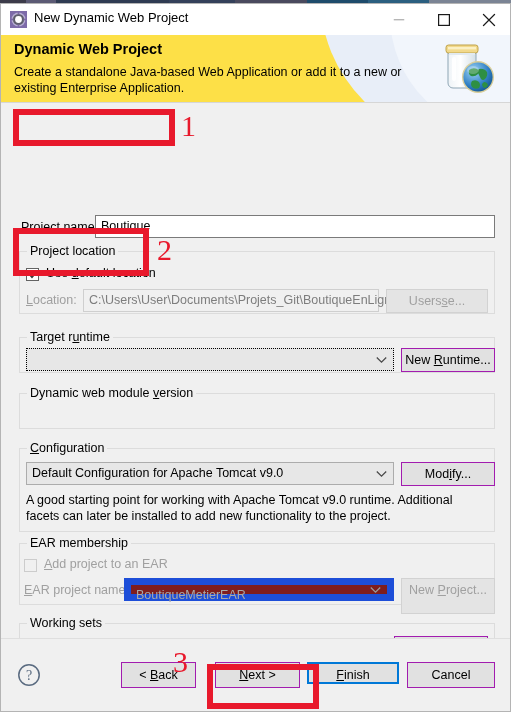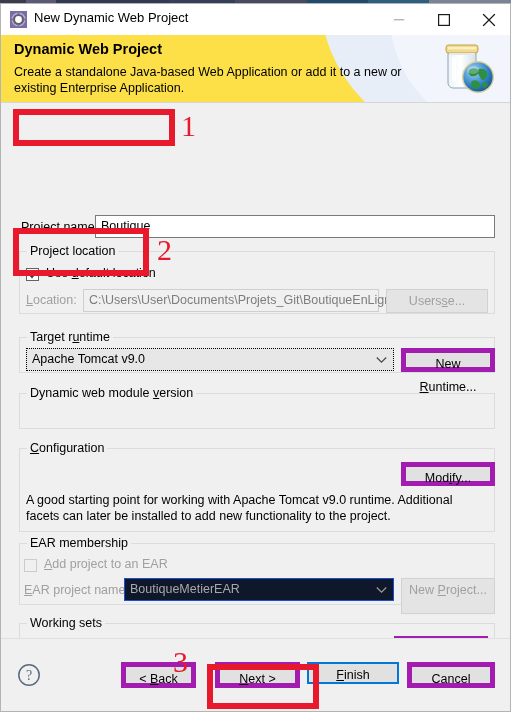--- a/index.html
+++ b/index.html
@@ -44,26 +44,26 @@
 
   .group{position:absolute;border:1px solid #dcdcdc;box-sizing:border-box;background:transparent;}
   .group-title{position:absolute;font-size:12.5px;color:#000;background:#f0f0f0;padding:0 3px;}
 
   .tbox{position:absolute;box-sizing:border-box;background:#fff;border:1px solid #7a7a7a;
     font-size:12.5px;color:#000;padding:2px 5px;line-height:17px;}
   .tbox.dis{background:#f0f0f0;border:1px solid #cfcfcf;color:#7d7d7d;}
 
   .combo{position:absolute;box-sizing:border-box;background:#e7e7e7;border:1px solid #acacac;
     font-size:12.5px;color:#000;padding:2px 5px;line-height:17px;}
-  .combo.white{background:#0f172a;border:1px solid #1d4ed8;color:#a9a9a9;}
+  .combo.white{background:#7f1d1d;border:7px solid #1d4ed8;color:#a9a9a9;}
   .combo.dis{background:#d4d4d4;border:1px solid #cfcfcf;color:#a9a9a9;}
   .combo .arrow{position:absolute;right:6px;top:50%;transform:translateY(-50%);}
   .combo.focus{border:1px dotted #000;background:#e7e7e7;}
 
-  .btn{position:absolute;box-sizing:border-box;background:#e1e1e1;border:5px solid #a21caf;
+  .btn{position:absolute;box-sizing:border-box;background:#e1e1e1;border:1px solid #a21caf;
     font-size:12.5px;color:#000;text-align:center;line-height:23px;}
   .btn.dis{background:#e4e4e4;border:1px solid #d2d2d2;color:#a0a0a0;}
   .btn.focus{border:2px solid #0078d7;line-height:21px;}
 
   .cbox{position:absolute;width:13px;height:13px;box-sizing:border-box;
     background:#fff;border:1px solid #636363;}
   .cbox.dis{background:#f0f0f0;border:1px solid #cccccc;}
   .cbox svg{position:absolute;left:1px;top:0px;}
 
   .desc{position:absolute;font-size:12.5px;color:#000;line-height:16px;}
@@ -185,39 +185,46 @@
     <div class="tbox dis" style="left:82px;top:186px;width:296px;height:23px;">C:\Users\User\Documents\Projets_Git\BoutiqueEnLigne\Bo</div>
     <div class="btn dis" style="left:385px;top:186px;width:102px;height:24px;">
       <span>Users</span><u>s</u><span>e...</span>
     </div>
 
     <div class="group" style="left:18px;top:234px;width:476px;height:36px;"></div>
     <div class="group-title" style="left:26px;top:227px;">
       <span>Target r</span><u>u</u><span>ntime</span>
     </div>
     <div class="combo focus" style="left:25px;top:245px;width:368px;height:23px;">
-      <span>Apache Tomcat v9.0</span>
       <span class="arrow">
         <svg width="11" height="7">
             <path d="M0.8 1 L5.5 5.6 L10.2 1" stroke="#4a4a4a" stroke-width="1.3" fill="none"></path>
           </svg>
       </span>
     </div>
     <div class="btn" style="left:400px;top:245px;width:94px;height:24px;">
       <span>New </span><u>R</u><span>untime...</span>
     </div>
 
     <div class="group" style="left:18px;top:290px;width:476px;height:36px;"></div>
     <div class="group-title" style="left:26px;top:283px;">
       <span>Dynamic web module </span><u>v</u><span>ersion</span>
     </div>
 
     <div class="group" style="left:18px;top:345px;width:476px;height:84px;"></div>
     <div class="group-title" style="left:26px;top:338px;">
       <u>C</u><span>onfiguration</span>
+    </div>
+    <div class="combo" style="left:25px;top:359px;width:368px;height:23px;">
+      <span>Default Configuration for Apache Tomcat v9.0</span>
+      <span class="arrow">
+        <svg width="11" height="7">
+            <path d="M0.8 1 L5.5 5.6 L10.2 1" stroke="#4a4a4a" stroke-width="1.3" fill="none"></path>
+          </svg>
+      </span>
     </div>
     <div class="btn" style="left:400px;top:359px;width:94px;height:24px;">
       <span>Mod</span><u>i</u><span>fy...</span>
     </div>
     <div class="desc" style="left:25px;top:389px;width:462px;">A good starting point for working with Apache Tomcat v9.0 runtime. Additional facets can later be installed to add new functionality to the project.</div>
 
     <div class="group" style="left:18px;top:440px;width:476px;height:62px;"></div>
     <div class="group-title" style="left:26px;top:433px;">EAR membership</div>
 
     <div class="cbox dis" style="left:23px;top:456px;"></div>

